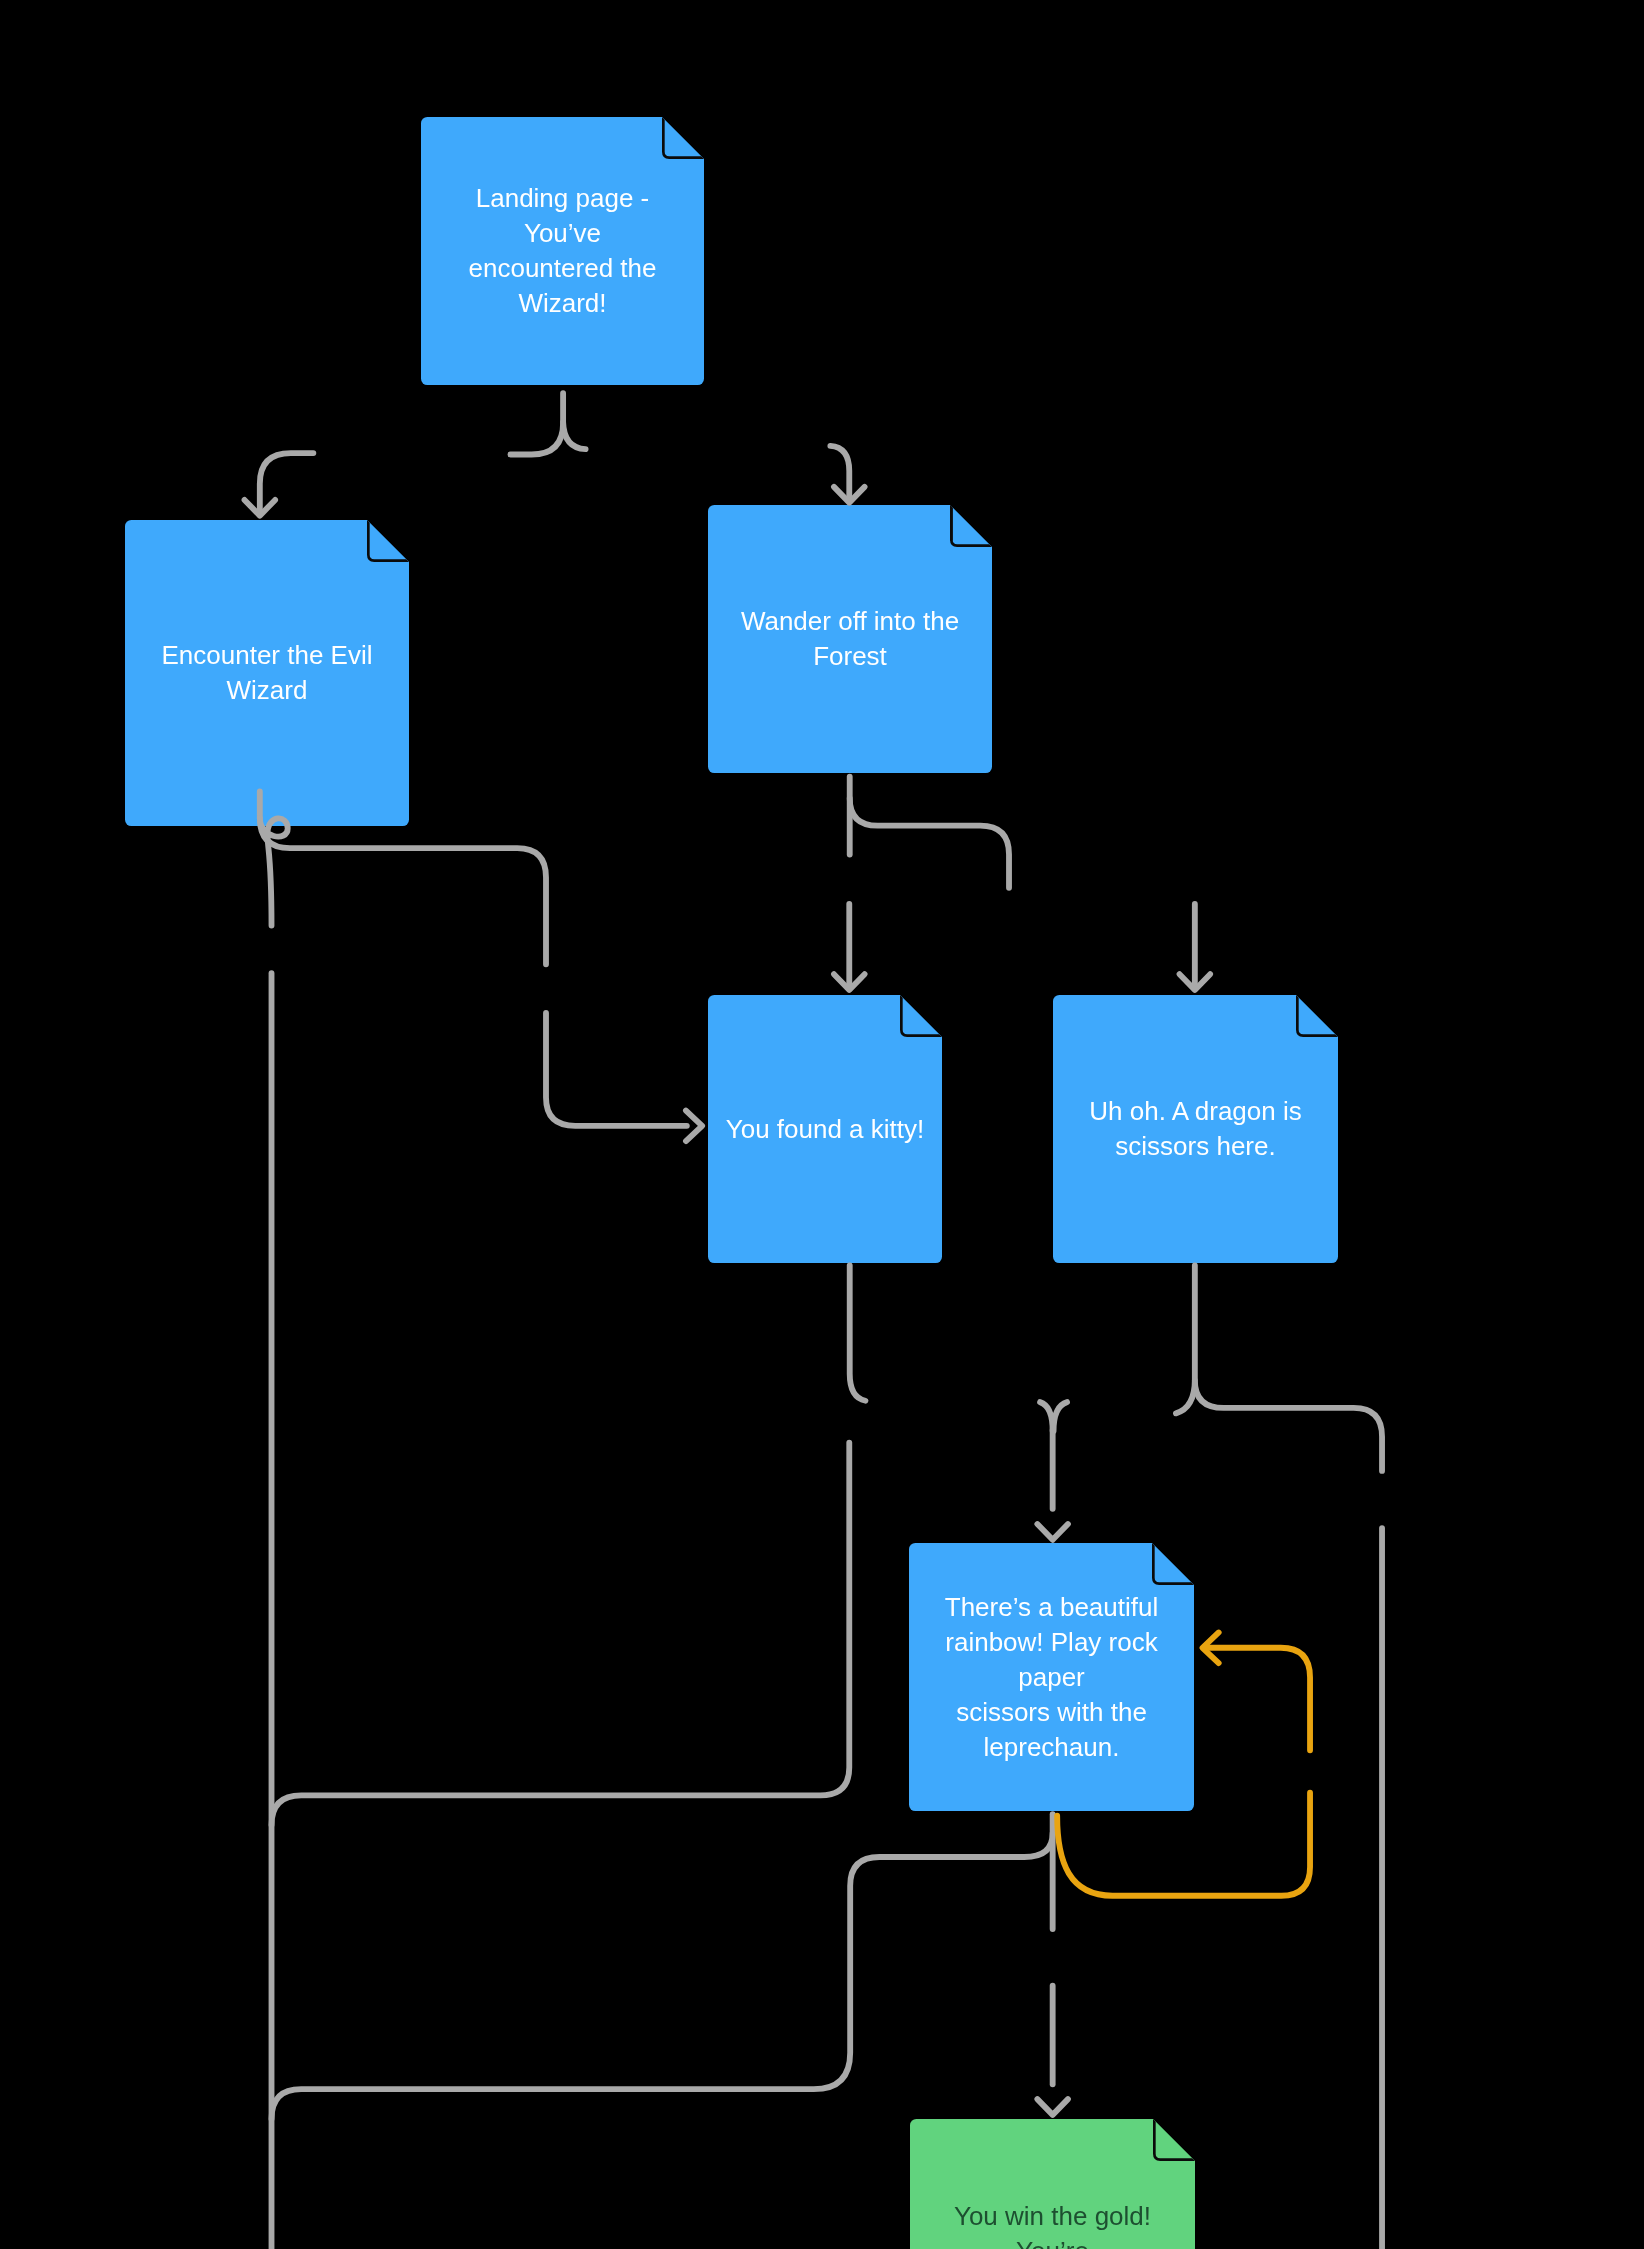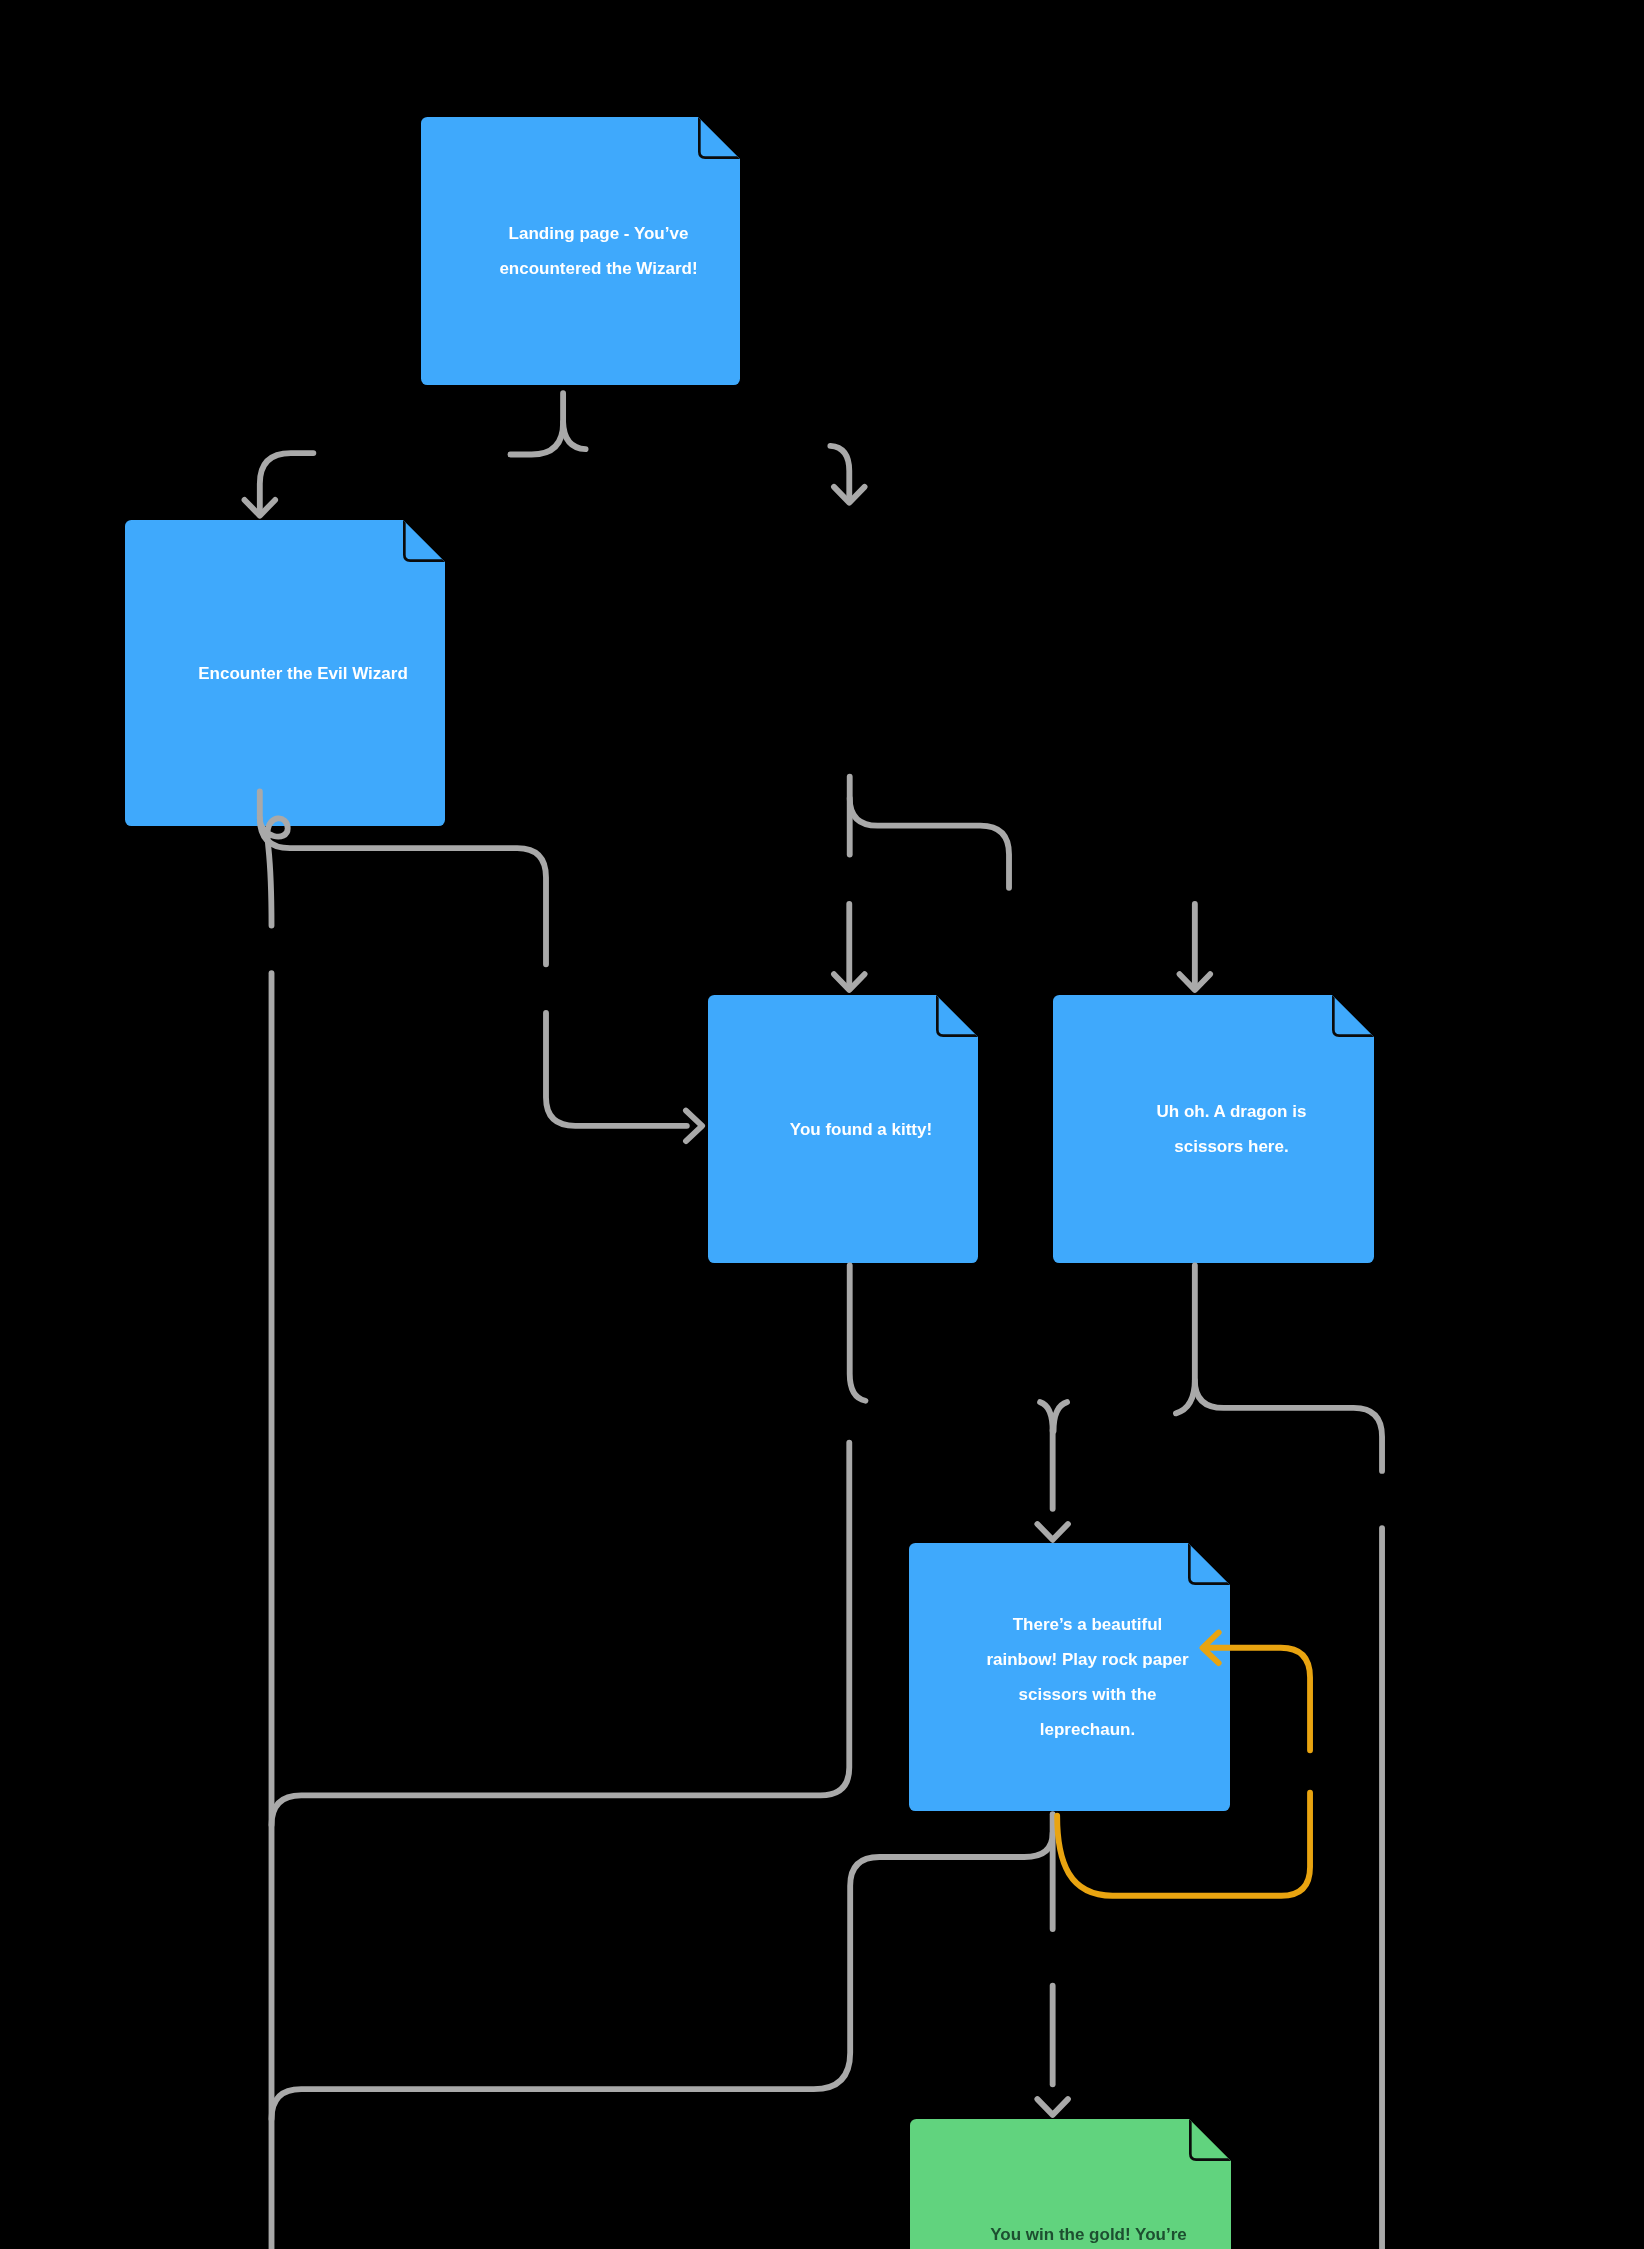--- a/index.html
+++ b/index.html
@@ -20,23 +20,22 @@
     width:1645px;height:2707px;
     background:var(--canvas-bg);
     font-family:"Liberation Sans", sans-serif;
     overflow:hidden;
   }
   .card{
     position:absolute;
     border-radius:6.3px;
     display:flex;align-items:center;justify-content:center;
     text-align:center;
-    font-size:17px;line-height:35px;font-weight:700;
+    font-size:26px;line-height:35px;font-weight:400;
     clip-path:polygon(0 0, calc(100% - 42px) 0, 100% 42px, 100% 100%, 0 100%);
-    padding-left:36px;
   }
   .card .label{white-space:pre-line;padding:0 17px;position:relative;z-index:2;}
   .card-blue{background:var(--node-blue);color:var(--text-light);}
   .card-green{background:var(--node-green);color:var(--text-on-green);}
   .fold{position:absolute;top:0;right:0;width:42px;height:42px;z-index:1;}
   .fold svg{display:block;width:42px;height:42px;}
   .flap-blue{fill:var(--node-blue);}
   .flap-green{fill:var(--node-green);}
   .fold-edge{fill:none;stroke:var(--fold-outline);stroke-width:6;stroke-linecap:round;}
   #edges{position:absolute;left:0;top:0;pointer-events:none;}
@@ -62,20 +61,31 @@
   <div class="card card-blue" style="left:125px;top:520px;width:284px;height:306px;">
     <div class="fold">
       <svg viewBox="0 0 94 94">
           <path class="flap-blue" d="M0,0 L0,94 L94,94 Z"></path>
           <path class="fold-edge" d="M3,2 L3,78 Q3,91 16,91 L92,91"></path>
         </svg>
     </div>
     <span class="label">Encounter the Evil Wizard</span>
   </div>
 
+  <div class="card card-blue" style="left:708px;top:505px;width:284px;height:268px;">
+    <div class="fold">
+      <svg viewBox="0 0 94 94">
+          <path class="flap-blue" d="M0,0 L0,94 L94,94 Z"></path>
+          <path class="fold-edge" d="M3,2 L3,78 Qs3,91 16,91 L92,91"></path>
+          <path class="fold-edge" d="M3,2 L3,78 Q3,91 16,91 L92,91"></path>
+        </svg>
+    </div>
+    <span class="label">Wander off into the
+Forest</span>
+  </div>
 
   <div class="card card-blue" style="left:708px;top:995px;width:234px;height:268px;">
     <div class="fold">
       <svg viewBox="0 0 94 94">
           <path class="flap-blue" d="M0,0 L0,94 L94,94 Z"></path>
           <path class="fold-edge" d="M3,2 L3,78 Q3,91 16,91 L92,91"></path>
         </svg>
     </div>
     <span class="label">You found a kitty!</span>
   </div>

